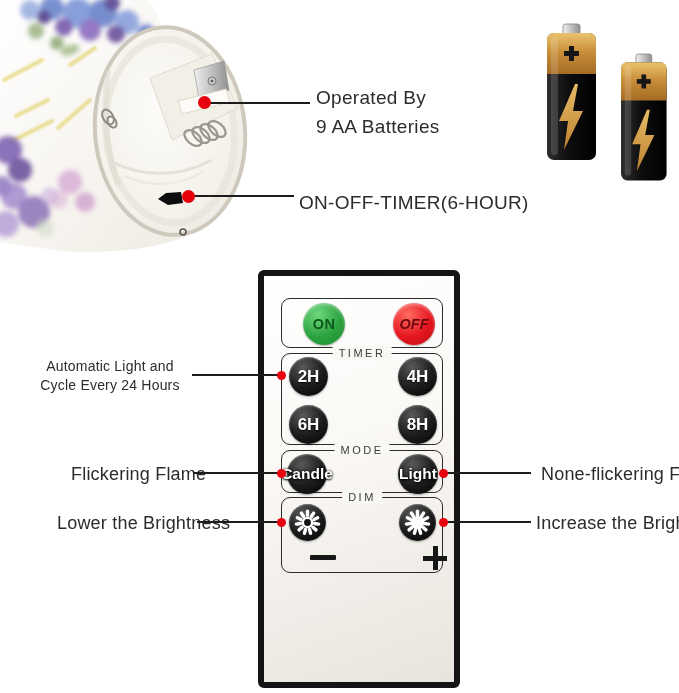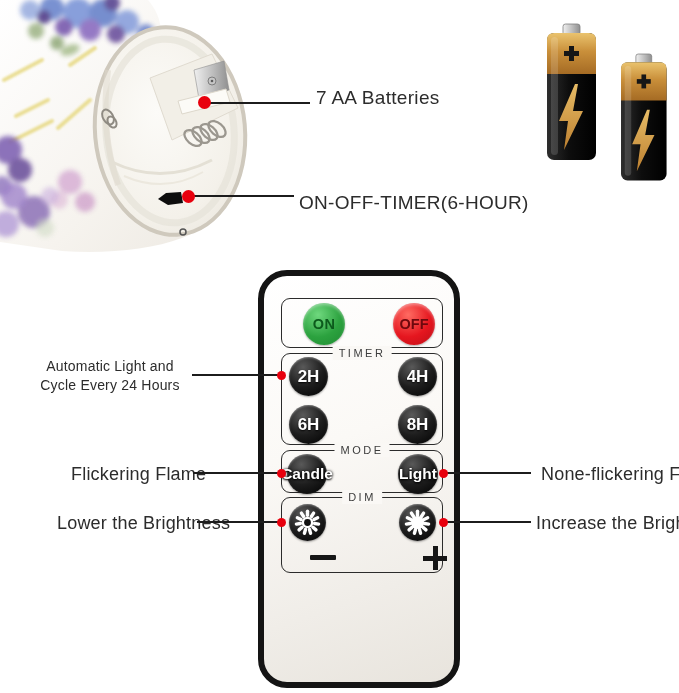--- a/index.html
+++ b/index.html
@@ -10,40 +10,40 @@
            letter-spacing:.2px;white-space:nowrap;z-index:4;line-height:1.15;}
   .callout.big{font-size:19px;letter-spacing:.3px;line-height:29px;}
   .callout.center{text-align:center;white-space:normal;}
   
   .lline{position:absolute;height:2px;background:#1c1c1c;z-index:6;}
   .rdot{position:absolute;border-radius:50%;background:#e8000d;z-index:7;}
   .rdot.lg{width:13px;height:13px;}
   .rdot.sm{width:9px;height:9px;}
   
   .remote{position:absolute;left:258px;top:270px;width:202px;height:418px;
-          box-sizing:border-box;border:6px solid #141414;border-radius:29px;
+          box-sizing:border-box;border:6px solid #141414;border-radius:6px;
           background:linear-gradient(160deg,#ffffff 0%,#fbf9f6 40%,#f0ede8 75%,#e8e4dd 100%);
           z-index:2;}
   .sec{position:absolute;border:1.5px solid #2b2b2b;border-radius:9px;box-sizing:border-box;}
   .seclabel{position:absolute;top:-8px;left:50%;transform:translateX(-50%);
             font-size:11px;font-weight:500;letter-spacing:2.5px;color:#3c3c3c;
             padding:0 6px;line-height:14px;background:#faf8f5;white-space:nowrap;text-align:center;}
   .rbtn{position:absolute;border-radius:50%;display:flex;align-items:center;justify-content:center;
         font-weight:700;color:#fff;}
   .rbtn.dark{background:radial-gradient(circle at 36% 26%,#595959,#1d1d1d 52%,#000 100%);
         box-shadow:inset 0 1px 2px rgba(255,255,255,.35),0 1px 2px rgba(0,0,0,.35);}
   .rbtn.hbtn{width:39px;height:39px;font-size:17px;text-shadow:0 1px 2px #000;align-items:center;}
   .rbtn.mode{width:40px;height:40px;font-size:15.5px;white-space:nowrap;
         text-shadow:0 1px 2px #000,0 0 3px #000;}
   .rbtn.on{width:42px;height:42px;font-size:14.5px;letter-spacing:.5px;color:#0c5a1c;
         background:radial-gradient(circle at 36% 28%,#6fd87e,#2ca23f 55%,#1e8a31);
         box-shadow:inset 0 2px 3px rgba(255,255,255,.4),0 1px 2px rgba(0,0,0,.3);}
   .rbtn.off{width:42px;height:42px;font-size:14.5px;color:#6e080d;
         background:radial-gradient(circle at 36% 28%,#ff6b62,#e5161f 55%,#bd0e17);
-        box-shadow:inset 0 2px 3px rgba(255,255,255,.4),0 1px 2px rgba(0,0,0,.3);}
+        box-shadow:inset 0 2px 3px rgba(255,255,255,.4),0 1px 2px rgba(0,0,0,.3);font-style:italic;}
   .dimbtn{width:37px;height:37px;}
   .minusbar{position:absolute;width:26px;height:5px;background:#161616;border-radius:1px;}
   .pluswrap{position:absolute;width:24px;height:24px;}
   .pluswrap .pb1{position:absolute;left:0;top:9.5px;width:24px;height:5px;background:#161616;}
   .pluswrap .pb2{position:absolute;left:9.5px;top:0;width:5px;height:24px;background:#161616;}
   .art{position:absolute;z-index:1;}
 </style>
 </head>
 <body>
 
@@ -248,21 +248,22 @@
       </div>
       <div class="minusbar" style="left:28px;top:57px;"></div>
       <div class="pluswrap" style="left:141px;top:48px;">
         <div class="pb1"></div>
           <div class="pb2"></div>
       </div>
     </div>
   </div>
 
   <div class="callout big" style="left:316px;top:83px;">
-    <div>7 AA Batteries</div>
+    <div>Operated By</div>
+    <div>9 AA Batteries</div>
   </div>
   <div class="callout big" style="left:299px;top:188px;">ON-OFF-TIMER(6-HOUR)</div>
 
   <div class="callout center" style="left:30px;top:357px;width:160px;font-size:14px;line-height:19px;">
     <div>Automatic Light and</div>
     <div>Cycle Every 24 Hours</div>
   </div>
   <div class="callout" style="left:71px;top:464px;">Flickering Flame</div>
   <div class="callout" style="left:57px;top:513px;">Lower the Brightness</div>
   <div class="callout" style="left:541px;top:464px;">None-flickering Flame</div>

